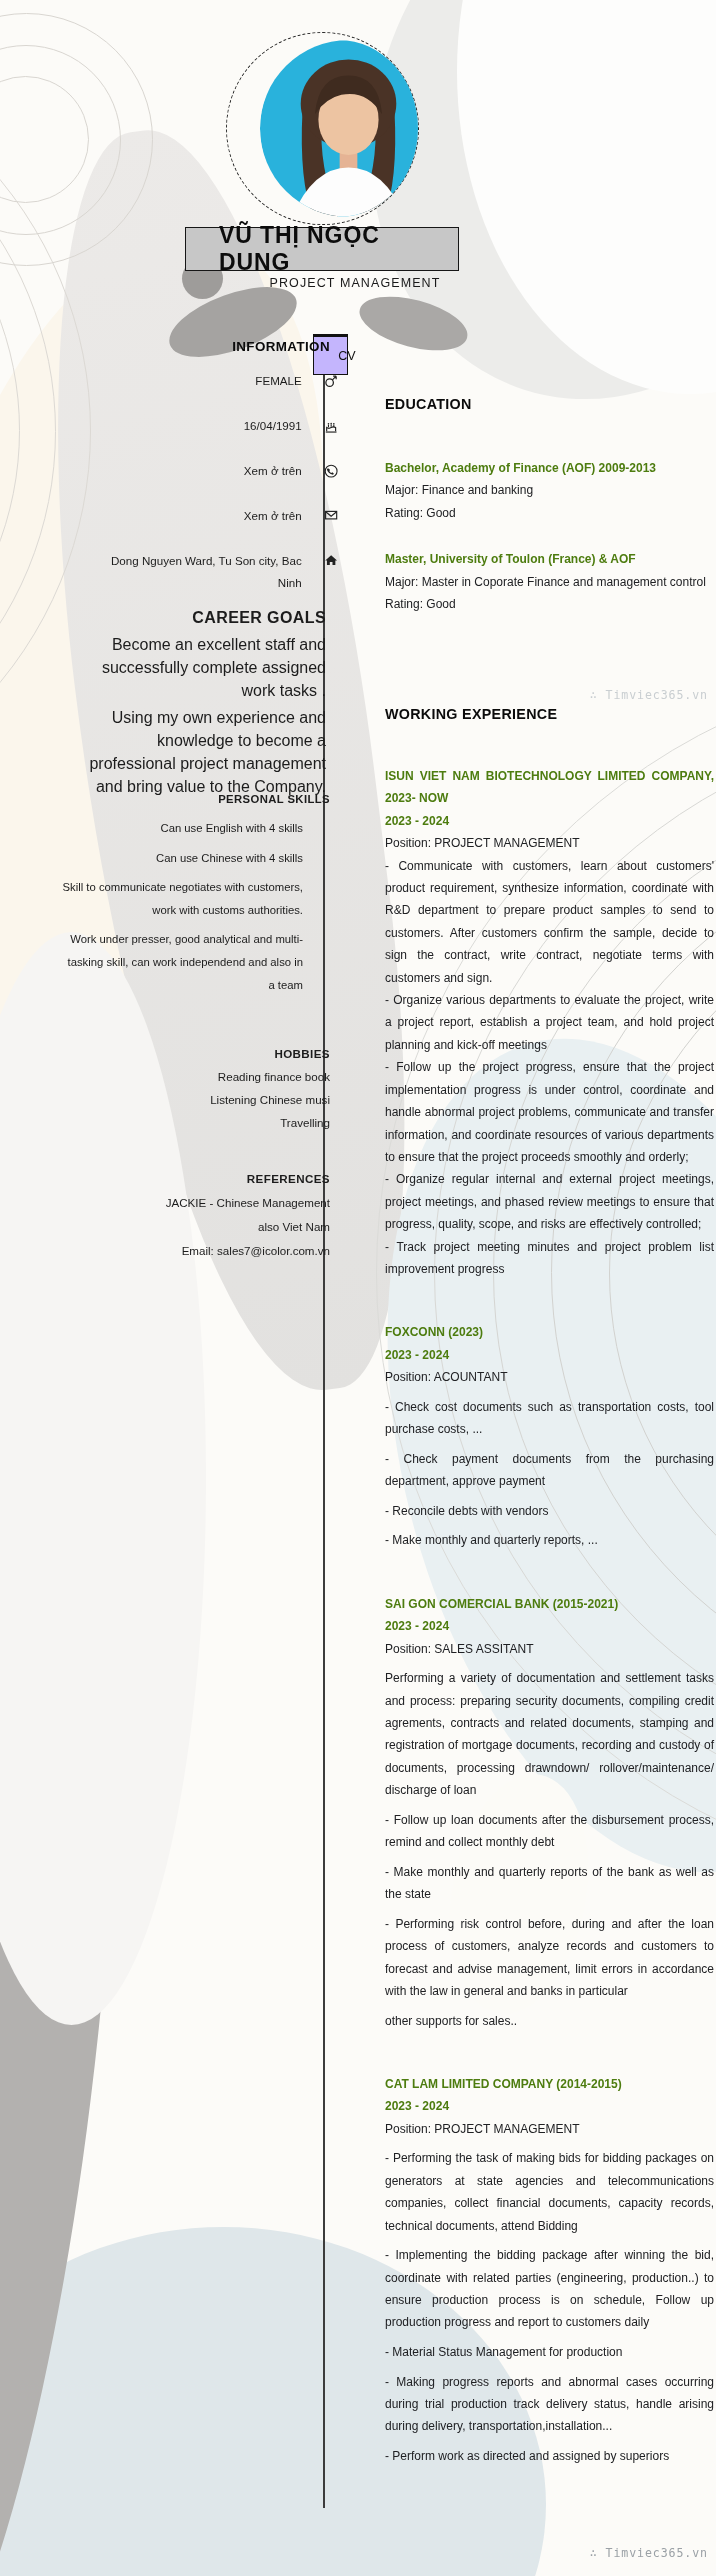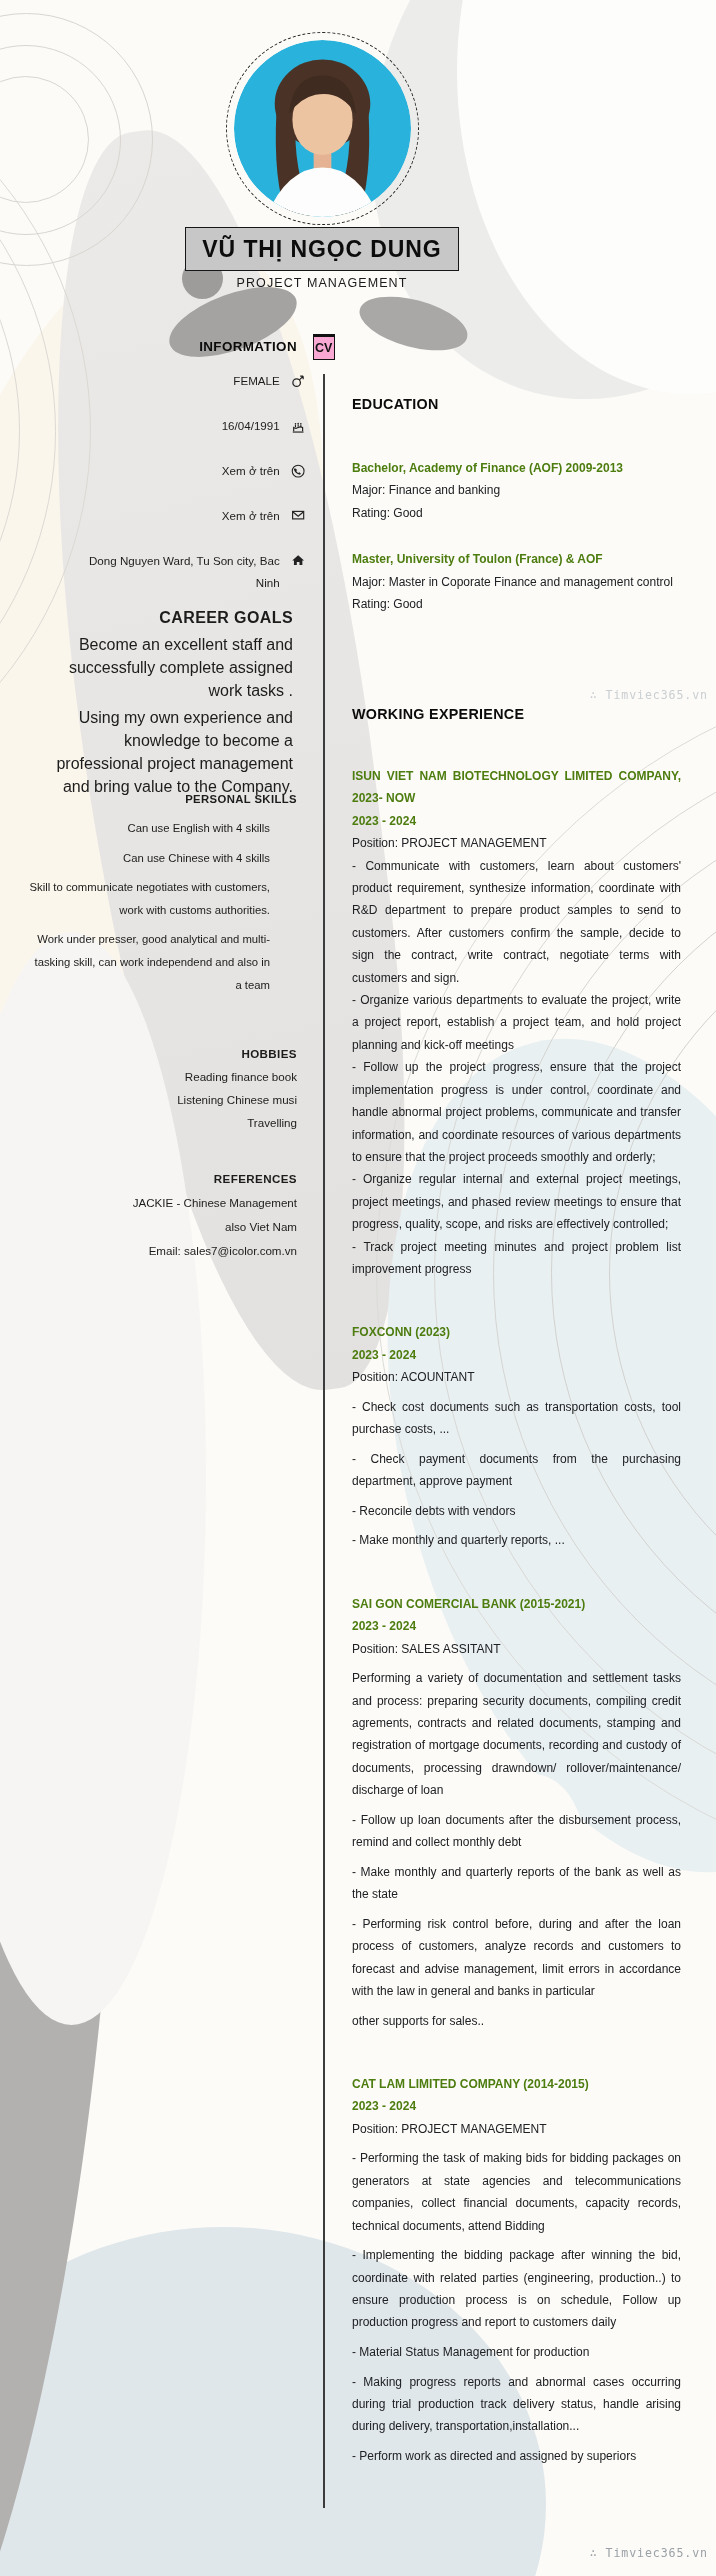--- a/index.html
+++ b/index.html
@@ -2,40 +2,40 @@
 <html style="font-size:14.3px"><head>
 <meta charset="utf-8">
 <style>
   html,body{margin:0;padding:0;}
   .canvas{
     position:relative; width:717px; height:2576px; overflow:hidden;
     background:#fcfbf8; font-family:"Liberation Sans", sans-serif; color:#1f1f1f;
   }
   .shape{position:absolute; z-index:0;}
   .arc{position:absolute; border-radius:50%; background:transparent; z-index:1;}
-  .content{position:absolute; z-index:3;}
+  .content{position:absolute; z-index:3;padding-left:33px;}
 
   
   .photo-ring{left:226px; top:32px; width:193px; height:193px; border:1.8px dashed #222;
     border-radius:50%; box-sizing:border-box; display:flex; align-items:center; justify-content:center;}
   .photo{width:177px; height:177px; border-radius:50%; overflow:hidden;}
   .name-box{left:185px; top:227px; width:274px; height:44px; background:#c7c7c7;
     border:1.8px solid #161616; box-sizing:border-box; display:flex; align-items:center; justify-content:center;
     font-size:23px; font-weight:bold; letter-spacing:0.9px; color:#0c0c0c;}
   .subtitle{left:143px; top:276px; width:358px; text-align:center; font-size:12.5px;
     letter-spacing:1.1px; color:#1a1a1a;}
-  .cv-badge{left:313px; top:334px; width:21.5px; height:26px; background:#f9a8d4;
+  .cv-badge{left:313px; top:334px; width:21.5px; height:41px; background:#c4b5fd;
     border:1.8px solid #111; border-top-width:3.6px; box-sizing:border-box; display:flex; align-items:center;
-    justify-content:center; font-weight:bold; font-size:12.5px; transform-origin:center; color:#111;}
+    justify-content:center; font-weight:normal; font-size:12.5px; transform-origin:center; color:#111;}
   .divider{left:323px; top:374px; width:1.8px; height:2134px; background:#3c3c3c; z-index:2; position:absolute;}
 
   
   .lsec{left:27px; width:270px; text-align:right;}
   .lh{font-size:13.4px; font-weight:bold; letter-spacing:0.4px; color:#0b0b0b; margin:0;}
-  .info-row{display:flex; justify-content:flex-end; align-items:flex-start; gap:11px;
+  .info-row{display:flex; justify-content:flex-end; align-items:flex-start; gap:22px;
     margin:0 -8px 26px 0; font-size:11.6px; color:#1c1c1c;}
   .info-row .txt{max-width:204px; line-height:22.4px; margin-top:-3.6px;}
   .icon{flex:none; width:14.3px; height:14.3px; margin-top:0;}
   .goals p{margin:4px; width:251px; margin-left:auto; font-size:16px; line-height:23px; color:#1c1c1c;}
   .skills p{margin:0 27px 6.3px 0; font-size:11.3px; line-height:23px; color:#1c1c1c;}
   .hobbies p{margin:0; font-size:11.6px; line-height:23px; color:#1c1c1c;}
   .refs p{margin:0; font-size:11.6px; line-height:24px; color:#1c1c1c;}
   .mb-info{margin-bottom:20px;} .mb-goals{margin-bottom:20.6px;} .mb-skills{margin-bottom:19px;}
   .mb-hob{margin-bottom:17px;} .mb-ref{margin-bottom:22.4px;}
 

